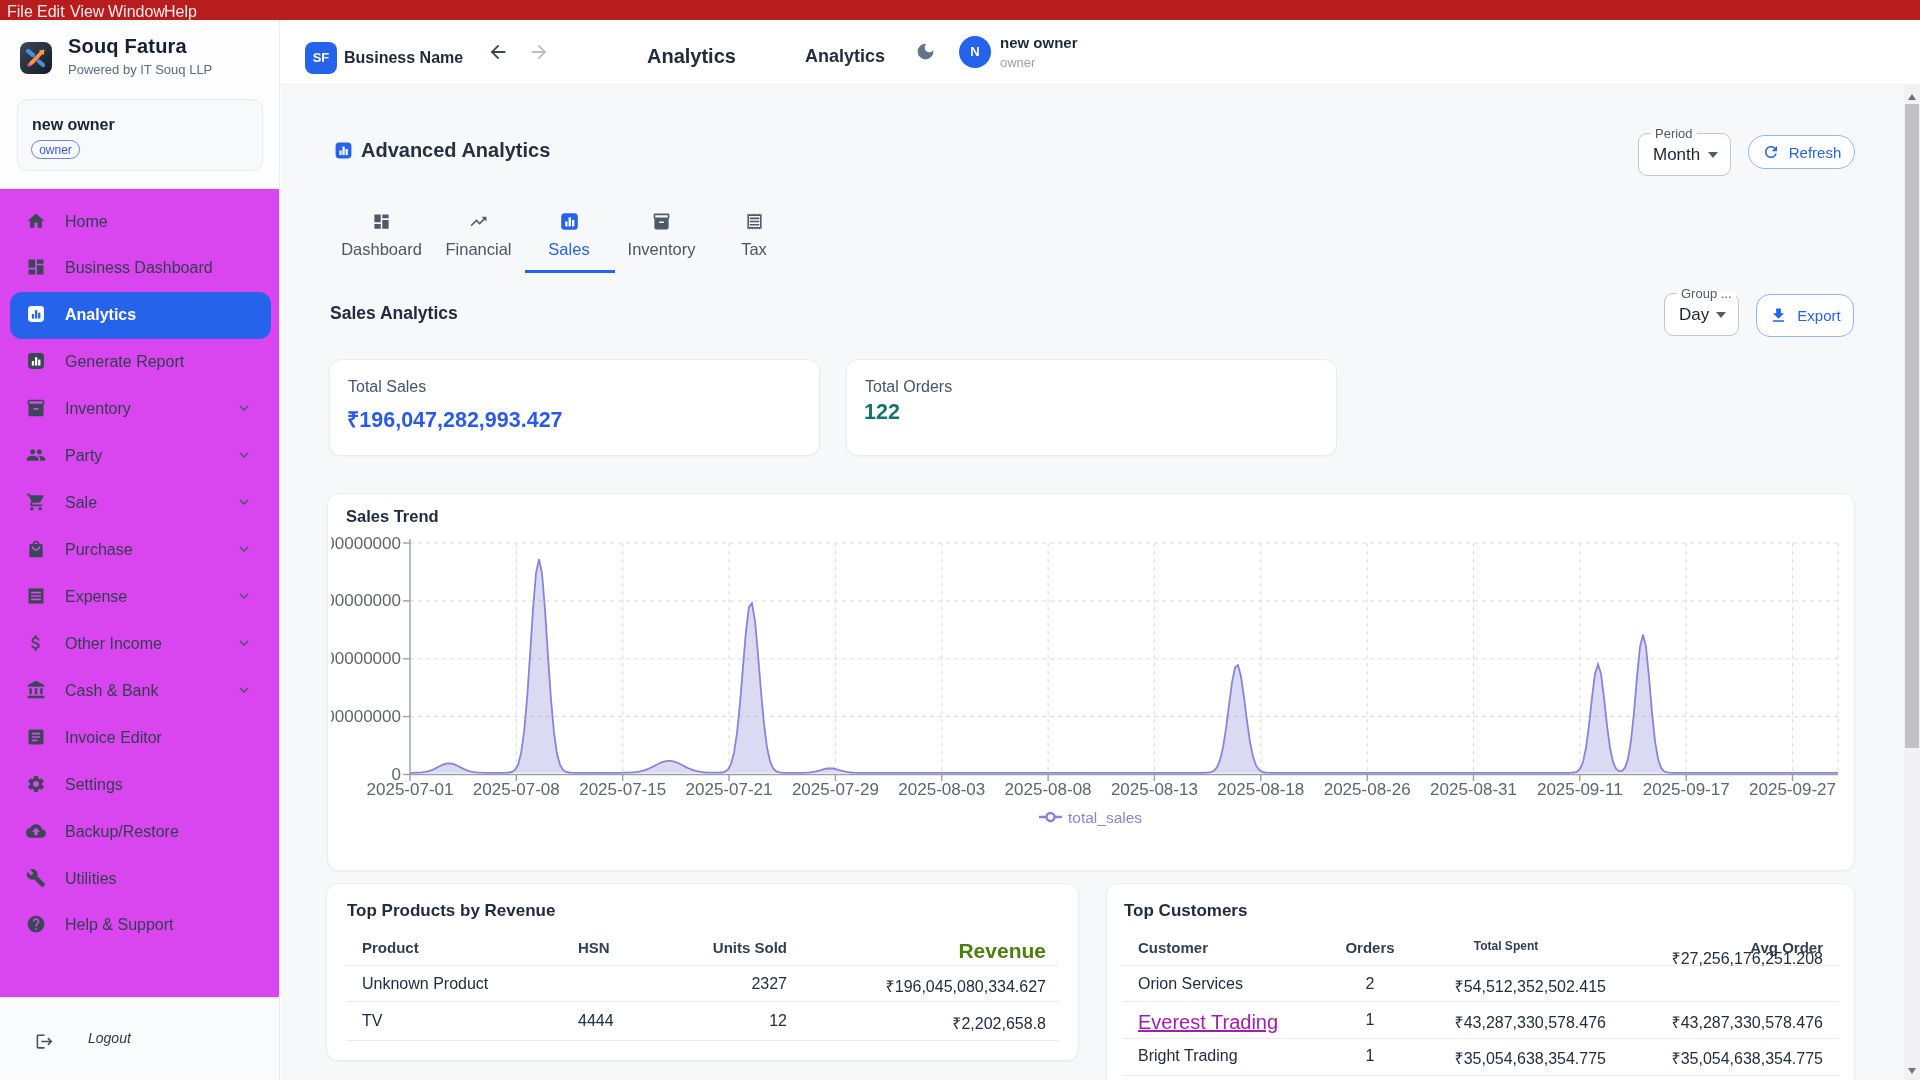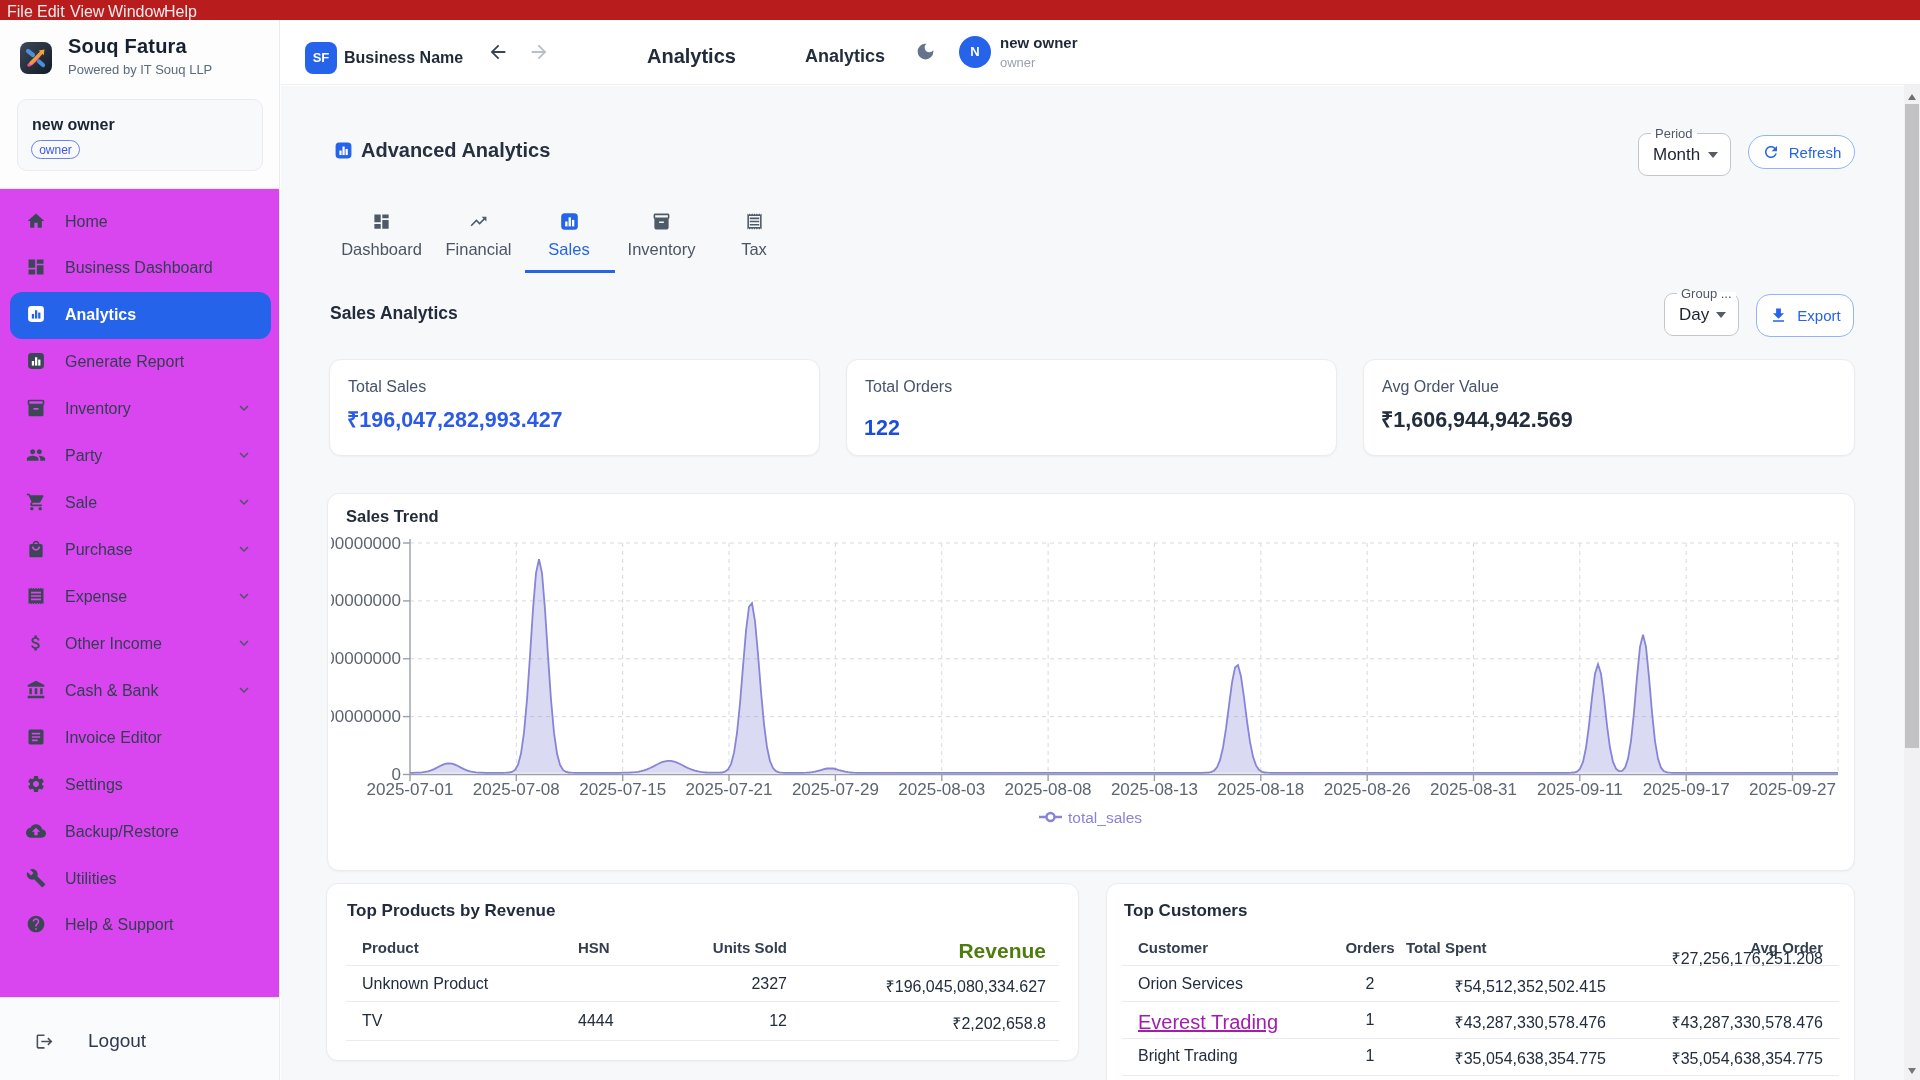--- a/index.html
+++ b/index.html
@@ -203,21 +203,21 @@
         <svg class="ico" viewBox="0 0 24 24" fill="#3c4756">
           <path d="M12 2C6.48 2 2 6.48 2 12s4.48 10 10 10 10-4.48 10-10S17.52 2 12 2zm1 17h-2v-2h2v2zm2.07-7.75-.9.92C13.45 12.9 13 13.5 13 15h-2v-.5c0-1.1.45-2.1 1.17-2.83l1.24-1.26c.37-.36.59-.86.59-1.41 0-1.1-.9-2-2-2s-2 .9-2 2H8c0-2.21 1.79-4 4-4s4 1.79 4 4c0 .88-.36 1.68-.93 2.25z"></path>
         </svg>
         <div class="lbl">Help &amp; Support</div>
       </div>
   </div>
   <div id="sidefoot">
     <svg class="abs" style="left:35px;top:34px" width="19" height="19" viewBox="0 0 24 24" fill="#47505c">
         <path d="M17 7l-1.41 1.41L18.17 11H8v2h10.17l-2.58 2.58L17 17l5-5zM4 5h8V3H4c-1.1 0-2 .9-2 2v14c0 1.1.9 2 2 2h8v-2H4V5z"></path>
       </svg>
-    <div class="abs" style="left:88px;top:32px;font-size:19px;color:#2e3a4c;">Logout</div>
+    <div class="abs" style="left:88px;top:32px;font-size:14px;color:#2e3a4c;font-style:italic;">Logout</div>
   </div>
 </div>
 <div id="content">
   <svg class="abs" style="left:53px;top:55px" width="19" height="19" viewBox="0 0 24 24">
       <rect x="2" y="2" width="20" height="20" rx="4.5" fill="#2563eb"></rect>
       <rect x="6.8" y="12" width="2.8" height="5.8" fill="#fff"></rect>
       <rect x="10.7" y="7" width="2.8" height="10.8" fill="#fff"></rect>
       <rect x="14.6" y="10" width="2.8" height="7.8" fill="#fff"></rect>
     </svg>
   <div class="abs" style="left:80px;top:53px;font-size:20px;font-weight:bold;color:#27303f;">Advanced Analytics</div>
@@ -281,25 +281,21 @@
       </svg>
     <span>Export</span>
   </div>
 
   <div class="card" style="left:48px;top:273px;width:491px;height:97px;">
     <div class="abs" style="left:18px;top:18px;font-size:16px;color:#46536b;">Total Sales</div>
     <div class="abs" style="left:17px;top:44px;font-size:21.5px;font-weight:bold;color:#2b59e8;">₹196,047,282,993.427</div>
   </div>
   <div class="card" style="left:565px;top:273px;width:491px;height:97px;">
     <div class="abs" style="left:18px;top:18px;font-size:16px;color:#46536b;">Total Orders</div>
-    <div class="abs" style="left:17px;top:56px;font-size:21.5px;font-weight:bold;color:#1d4ed8;">122</div>
-  </div>
-  <div class="card" style="left:1082px;top:273px;width:492px;height:97px;">
-    <div class="abs" style="left:18px;top:18px;font-size:16px;color:#46536b;">Avg Order Value</div>
-    <div class="abs" style="left:17px;top:44px;font-size:21.5px;font-weight:bold;color:#232d3d;">₹1,606,944,942.569</div>
+    <div class="abs" style="left:17px;top:40px;font-size:21.5px;font-weight:bold;color:#0f766e;">122</div>
   </div>
 
   <div class="card" style="left:46px;top:407px;width:1528px;height:378px;"></div>
   <div class="abs" style="left:65px;top:421px;font-size:16.5px;font-weight:bold;color:#222c3c;">Sales Trend</div>
   <svg class="abs" style="left:46px;top:407px" width="1528" height="378" viewBox="0 0 1528 378">
   <line x1="83" y1="50" x2="1511" y2="50" stroke="#d8dadf" stroke-dasharray="4 4"></line>
   <line x1="83" y1="107.9" x2="1511" y2="107.9" stroke="#d8dadf" stroke-dasharray="4 4"></line>
   <line x1="83" y1="165.8" x2="1511" y2="165.8" stroke="#d8dadf" stroke-dasharray="4 4"></line>
   <line x1="83" y1="223.6" x2="1511" y2="223.6" stroke="#d8dadf" stroke-dasharray="4 4"></line>
   <line x1="189.3" y1="50" x2="189.3" y2="281.5" stroke="#d8dadf" stroke-dasharray="4 4"></line>
@@ -385,21 +381,21 @@
   <div class="abs" style="left:297px;top:926px;font-size:16px;color:#222d3e;">4444</div>
   <div class="abs" style="left:306px;top:926px;width:200px;font-size:16px;color:#222d3e;text-align:right;">12</div>
   <div class="abs" style="left:465px;top:926px;width:300px;font-size:16px;color:#222d3e;text-align:right;">₹2,202,658.8</div>
   <div class="abs" style="left:65px;top:954px;width:713px;height:1px;background:#e8eaee;"></div>
 
   <div class="card" style="left:825px;top:797px;width:749px;height:210px;">
     <div class="abs" style="left:17px;top:17px;font-size:17px;font-weight:bold;color:#222c3c;">Top Customers</div>
   </div>
   <div class="abs" style="left:857px;top:853px;width:200px;font-size:15px;font-weight:bold;color:#333f50;">Customer</div>
   <div class="abs" style="left:1039px;top:853px;width:100px;font-size:15px;font-weight:bold;color:#333f50;text-align:center;">Orders</div>
-  <div class="abs" style="left:1125px;top:853px;width:200px;font-size:15px;font-weight:bold;color:#333f50;text-align:left;">Total Spent</div>
+  <div class="abs" style="left:1125px;top:853px;width:200px;font-size:12px;font-weight:bold;color:#333f50;text-align:center;">Total Spent</div>
   <div class="abs" style="left:1342px;top:853px;width:200px;font-size:15px;font-weight:bold;color:#333f50;text-align:right;">Avg Order</div>
   <div class="abs" style="left:841px;top:879px;width:717px;height:1px;background:#e8eaee;"></div>
   <div class="abs" style="left:857px;top:889px;font-size:16px;color:#222d3e;">Orion Services</div>
   <div class="abs" style="left:1039px;top:889px;width:100px;font-size:16px;color:#222d3e;text-align:center;">2</div>
   <div class="abs" style="left:1125px;top:889px;width:200px;font-size:16px;color:#222d3e;text-align:right;">₹54,512,352,502.415</div>
   <div class="abs" style="left:1342px;top:861px;width:200px;font-size:16px;color:#222d3e;text-align:right;">₹27,256,176,251.208</div>
   <div class="abs" style="left:841px;top:915px;width:717px;height:1px;background:#e8eaee;"></div>
   <div class="abs" style="left:857px;top:925px;font-size:20px;color:#a21caf;text-decoration:underline;">Everest Trading</div>
   <div class="abs" style="left:1039px;top:925px;width:100px;font-size:16px;color:#222d3e;text-align:center;">1</div>
   <div class="abs" style="left:1125px;top:925px;width:200px;font-size:16px;color:#222d3e;text-align:right;">₹43,287,330,578.476</div>

